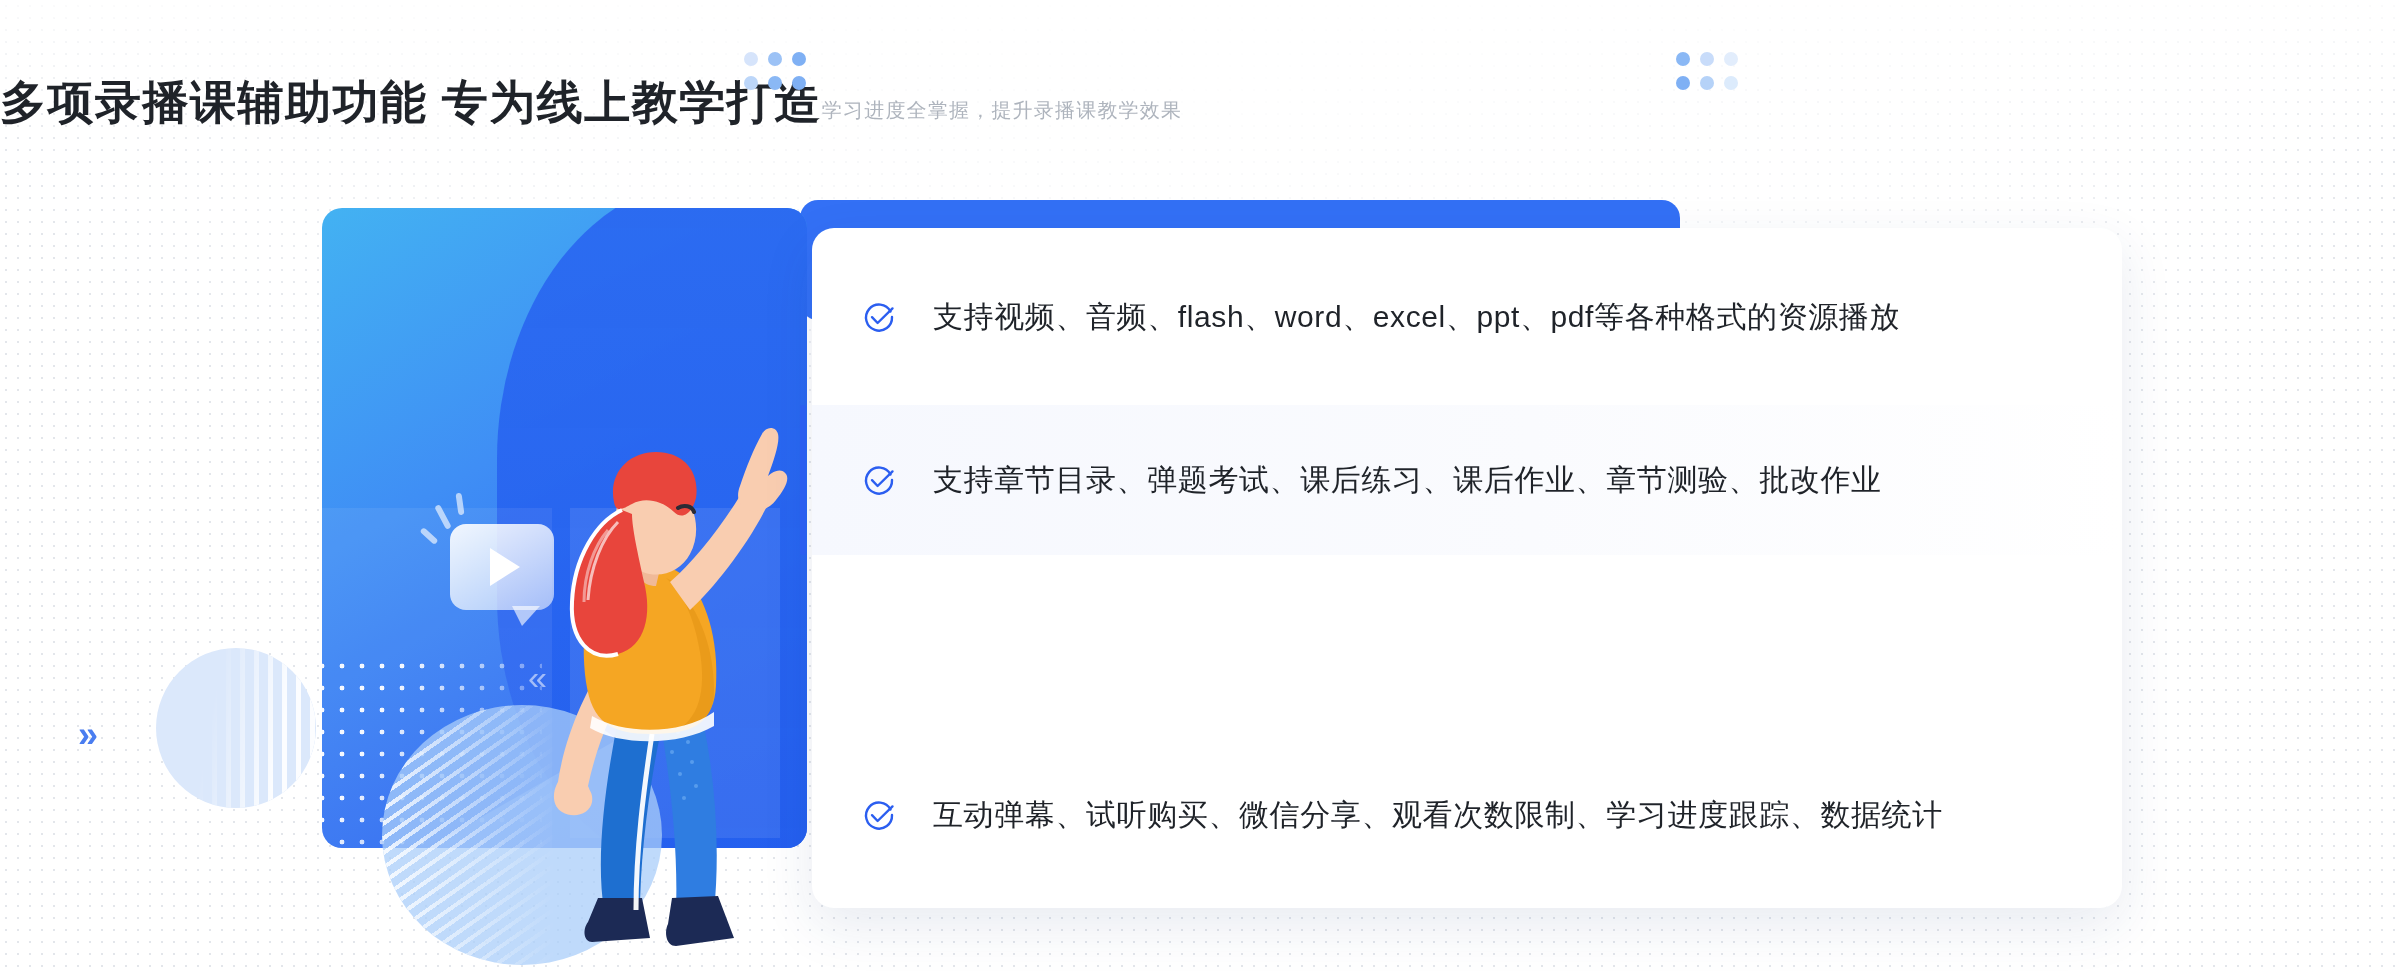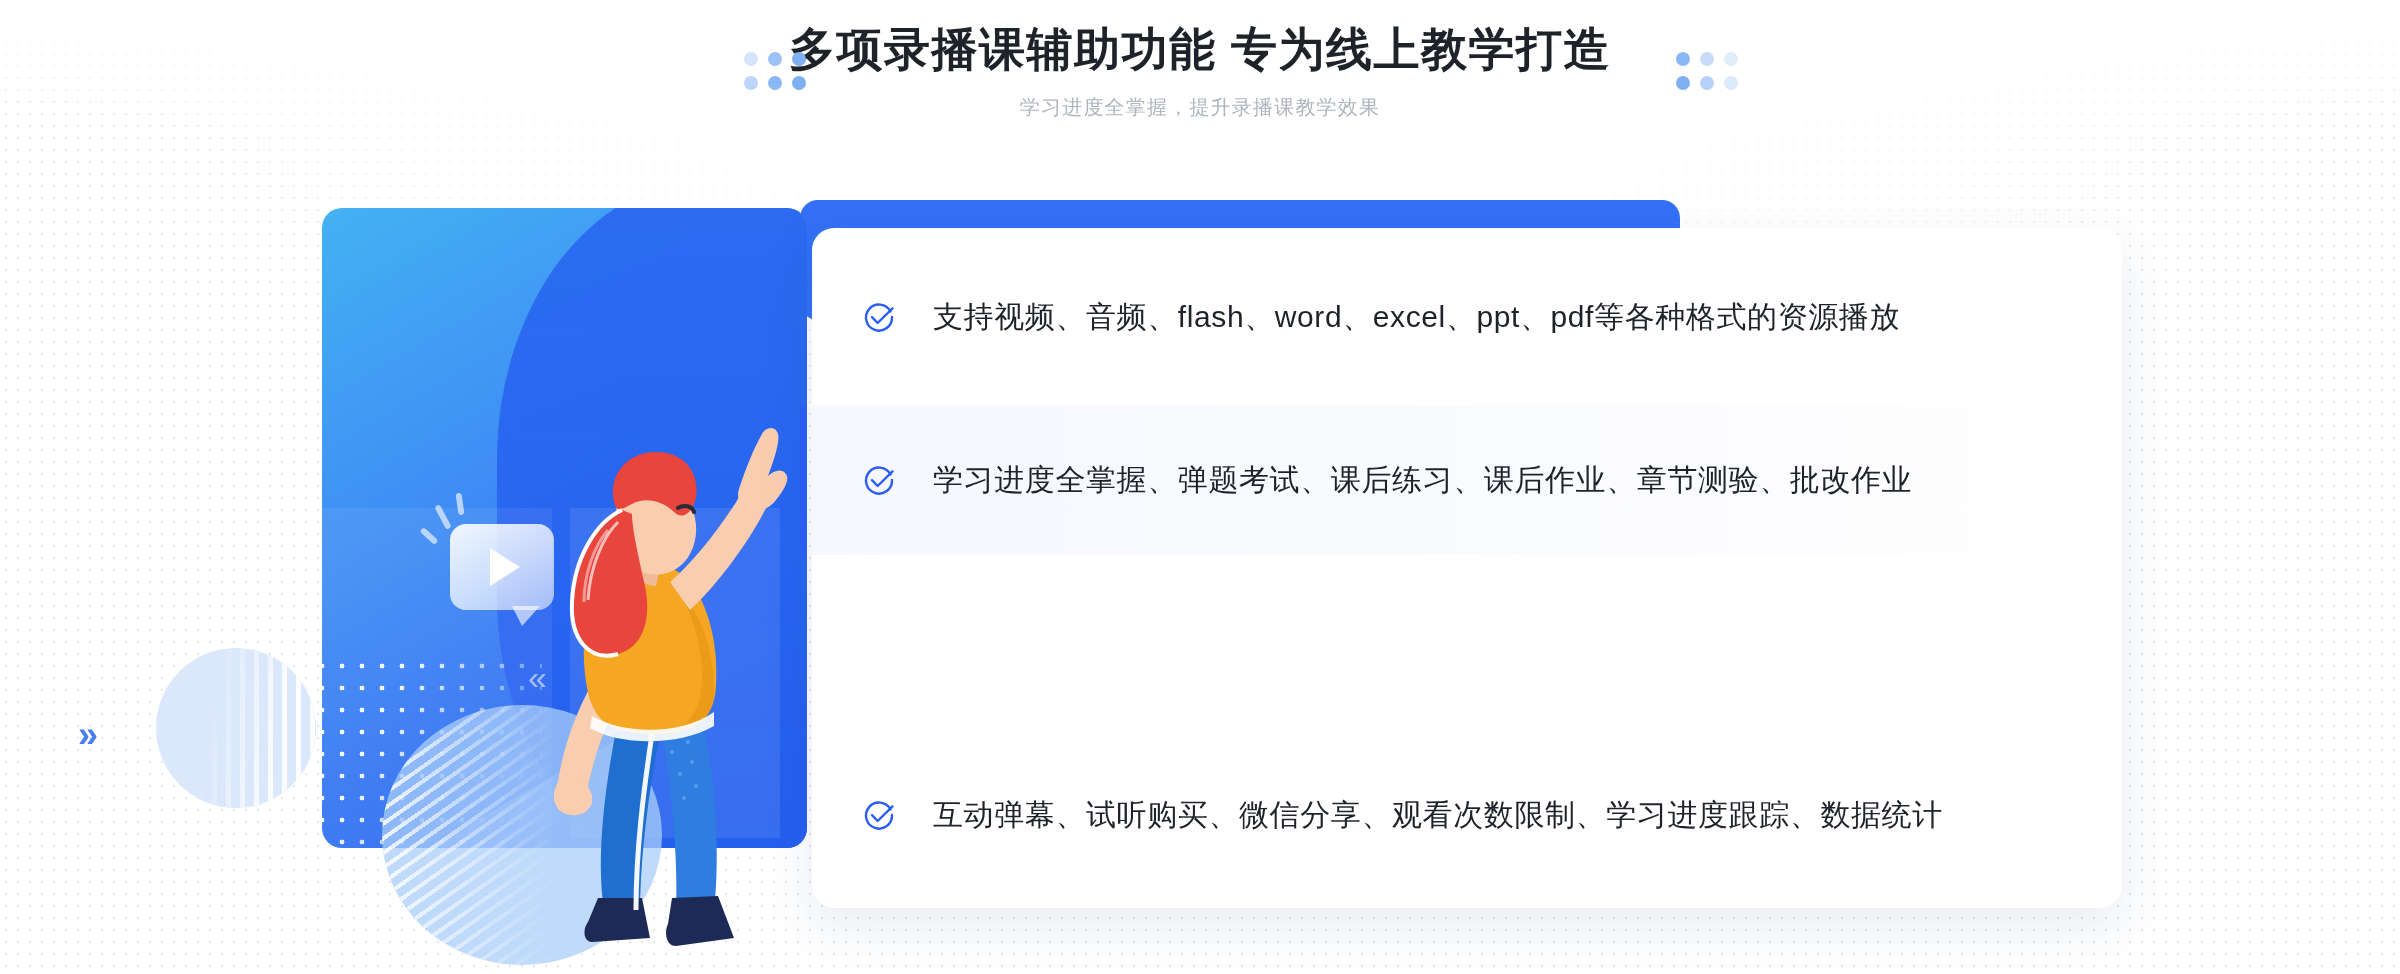--- a/index.html
+++ b/index.html
@@ -25,22 +25,22 @@
     position:absolute; inset:0; z-index:1; pointer-events:none;
     background:
       radial-gradient(ellipse 70% 55% at 50% 8%, rgba(255,255,255,.95) 0%, rgba(255,255,255,.55) 45%, rgba(255,255,255,0) 75%),
       linear-gradient(to bottom, rgba(255,255,255,.85) 0%, rgba(255,255,255,0) 14%);
   }
 
   
   #header{
     position:absolute; top:0; left:0; width:2400px; height:170px;
     z-index:6;
-    display:flex; flex-direction:column; align-items:center; justify-content:flex-start;
-    padding-top:20px;
+    display:flex; flex-direction:row; align-items:center; justify-content:flex-start;
+    padding-top:36px;
   }
   #page-title{
     font-size:46px; font-weight:bold; color:#1f2329; letter-spacing:1.5px;
     white-space:nowrap; line-height:1.3;
   }
   #page-subtitle{
     margin-top:14px;
     font-size:20px; color:#aeb4bd; letter-spacing:1.2px; white-space:nowrap;text-align:right;
   }
 
@@ -319,21 +319,21 @@
         <path d="M10 17.2 L15.6 23 L30.5 8.4" fill="none" stroke="#2b5ef0" stroke-width="2.4" stroke-linecap="round" stroke-linejoin="round"></path>
       </svg>
       <span class="feature-text">支持视频、音频、flash、word、excel、ppt、pdf等各种格式的资源播放</span>
     </div>
 
     <div class="feature-row r1 highlight">
       <svg class="check-icon" viewBox="0 0 34 34" xmlns="http://www.w3.org/2000/svg">
         <path d="M28.5 11.5 A13 13 0 1 0 30 17" fill="none" stroke="#2b5ef0" stroke-width="2.4" stroke-linecap="round"></path>
         <path d="M10 17.2 L15.6 23 L30.5 8.4" fill="none" stroke="#2b5ef0" stroke-width="2.4" stroke-linecap="round" stroke-linejoin="round"></path>
       </svg>
-      <span class="feature-text">学习进度全掌握、弹题考试、课后练习、课后作业、章节测验、批改作业</span>
+      <span class="feature-text">支持章节目录、弹题考试、课后练习、课后作业、章节测验、批改作业</span>
     </div>
 
 
     <div class="feature-row r3">
       <svg class="check-icon" viewBox="0 0 34 34" xmlns="http://www.w3.org/2000/svg">
         <path d="M28.5 11.5 A13 13 0 1 0 30 17" fill="none" stroke="#2b5ef0" stroke-width="2.4" stroke-linecap="round"></path>
         <path d="M10 17.2 L15.6 23 L30.5 8.4" fill="none" stroke="#2b5ef0" stroke-width="2.4" stroke-linecap="round" stroke-linejoin="round"></path>
       </svg>
       <span class="feature-text">互动弹幕、试听购买、微信分享、观看次数限制、学习进度跟踪、数据统计</span>
     </div>

